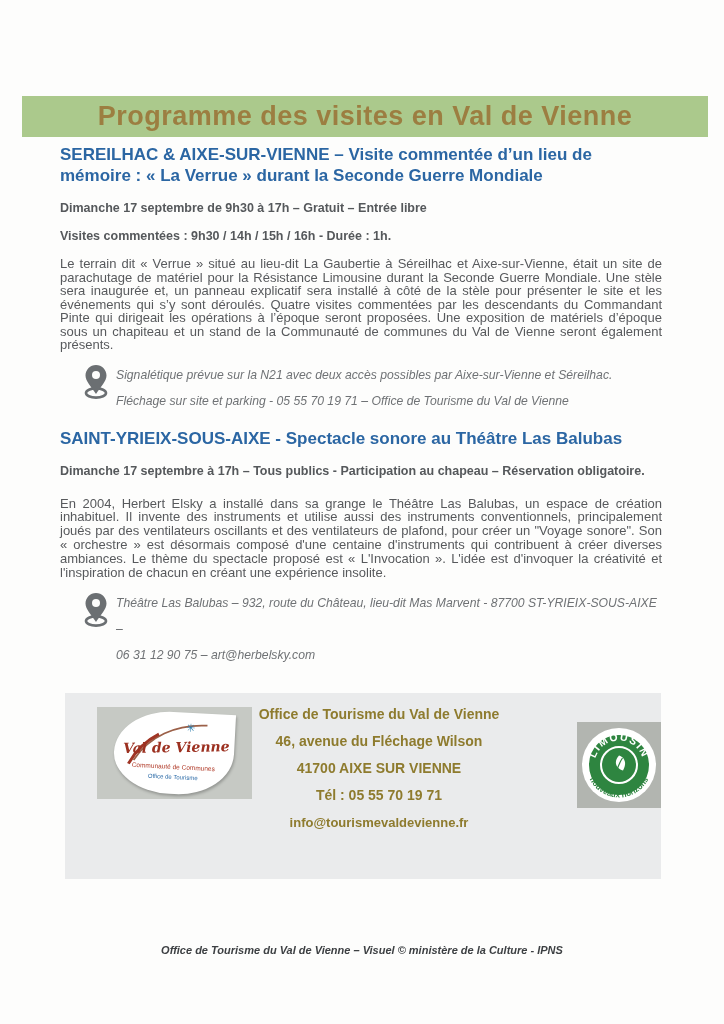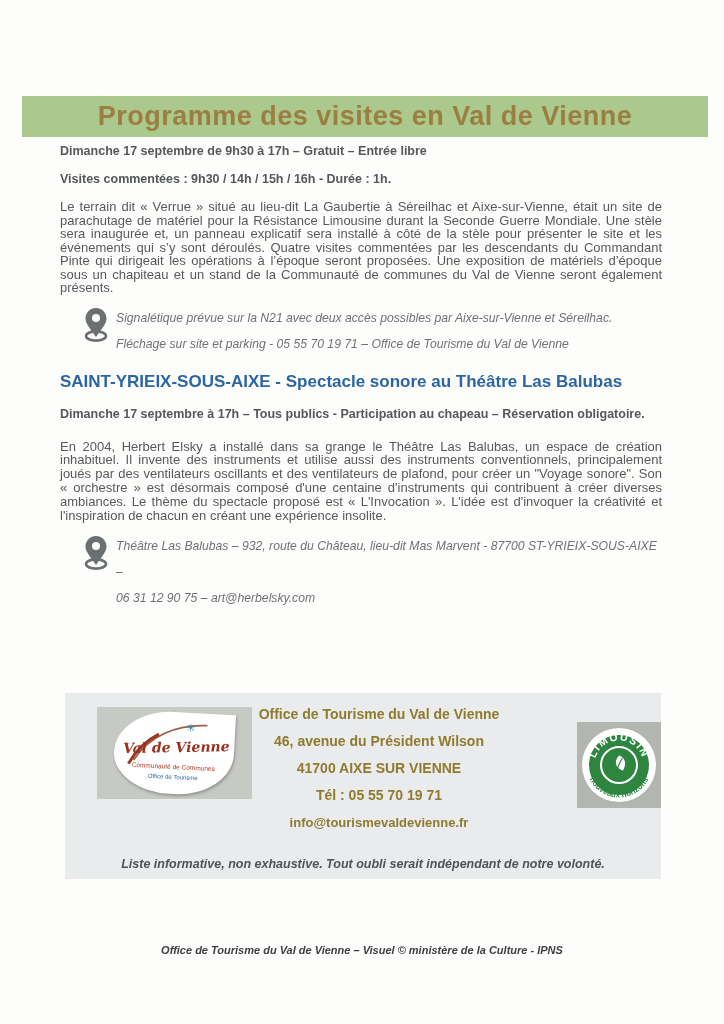--- a/index.html
+++ b/index.html
@@ -87,20 +87,21 @@
 
 <div class="page">
 
   <div class="banner">
     <span class="banner-title">Programme des visites en Val de Vienne</span>
   </div>
 
   <div class="content">
 
     <div>
+      <div class="sec-heading">SEREILHAC &amp; AIXE-SUR-VIENNE – Visite commentée d’un lieu de mémoire : « La Verrue » durant la Seconde Guerre Mondiale</div>
       <div class="info-line">Dimanche 17 septembre de 9h30 à 17h – Gratuit – Entrée libre</div>
       <div class="info-line">Visites commentées : 9h30 / 14h / 15h / 16h - Durée : 1h.</div>
       <div class="body-par">Le terrain dit « Verrue » situé au lieu-dit La Gaubertie à Séreilhac et Aixe-sur-Vienne, était un site de parachutage de matériel pour la Résistance Limousine durant la Seconde Guerre Mondiale. Une stèle sera inaugurée et, un panneau explicatif sera installé à côté de la stèle pour présenter le site et les événements qui s’y sont déroulés. Quatre visites commentées par les descendants du Commandant Pinte qui dirigeait les opérations à l’époque seront proposées. Une exposition de matériels d’époque sous un chapiteau et un stand de la Communauté de communes du Val de Vienne seront également présents.</div>
       <div class="pin-row">
         <span class="pin-icon">
           <svg viewBox="0 0 28 36" width="28" height="36" aria-hidden="true">
             <ellipse cx="14" cy="29" rx="10" ry="4.6" fill="none" stroke="#6b6f72" stroke-width="2.6"></ellipse>
             <path d="M14 1 C8.2 1 3.5 5.7 3.5 11.5 C3.5 17 9 22.5 14 30 C19 22.5 24.5 17 24.5 11.5 C24.5 5.7 19.8 1 14 1 Z" fill="#6b6f72"></path>
             <circle cx="14" cy="11" r="4" fill="#fdfdfc"></circle>
           </svg>
@@ -143,21 +144,21 @@
         </svg>
         <div class="vdv-star">✳</div>
         <div class="vdv-script">Val de Vienne</div>
         <div class="vdv-sub1">Communauté de Communes</div>
         <div class="vdv-sub2">Office de Tourisme</div>
       </div>
     </div>
 
     <div class="contact-lines">
       <div class="c-big">Office de Tourisme du Val de Vienne</div>
-      <div class="c-big">46, avenue du Président Wilson</div>
+      <div class="c-big">46, avenue du Fléchage Wilson</div>
       <div class="c-big">41700 AIXE SUR VIENNE</div>
       <div class="c-big">Tél : 05 55 70 19 71</div>
       <div class="c-small">info@tourismevaldevienne.fr</div>
     </div>
 
     <div class="limousin-logo">
       <svg viewBox="0 0 84 86" width="84" height="86" aria-hidden="true">
         <rect width="84" height="86" fill="#b2b5b0"></rect>
         <circle cx="42" cy="43" r="37" fill="#ffffff"></circle>
         <circle cx="42" cy="43" r="24.5" fill="none" stroke="#2e8540" stroke-width="11"></circle>
@@ -170,18 +171,17 @@
         </defs>
         <text font-size="10.5" font-weight="bold" fill="#ffffff" letter-spacing="1.5" font-family="Liberation Sans, sans-serif">
           <textPath href="#arcTop" startOffset="50%" text-anchor="middle">LIMOUSIN</textPath>
         </text>
         <text font-size="8" font-weight="bold" fill="#2e8540" font-family="Liberation Sans, sans-serif">
           <textPath href="#arcBot" startOffset="50%" text-anchor="middle">nouveaux horizons</textPath>
         </text>
       </svg>
     </div>
 
-    <div class="disclaimer">Liste informative, non exhaustive. Tout oubli serait indépendant de notre volonté.</div>
   </div>
 
   <div class="footer-credit">Office de Tourisme du Val de Vienne – Visuel © ministère de la Culture  - IPNS</div>
 
 </div>
 
 </body></html>

